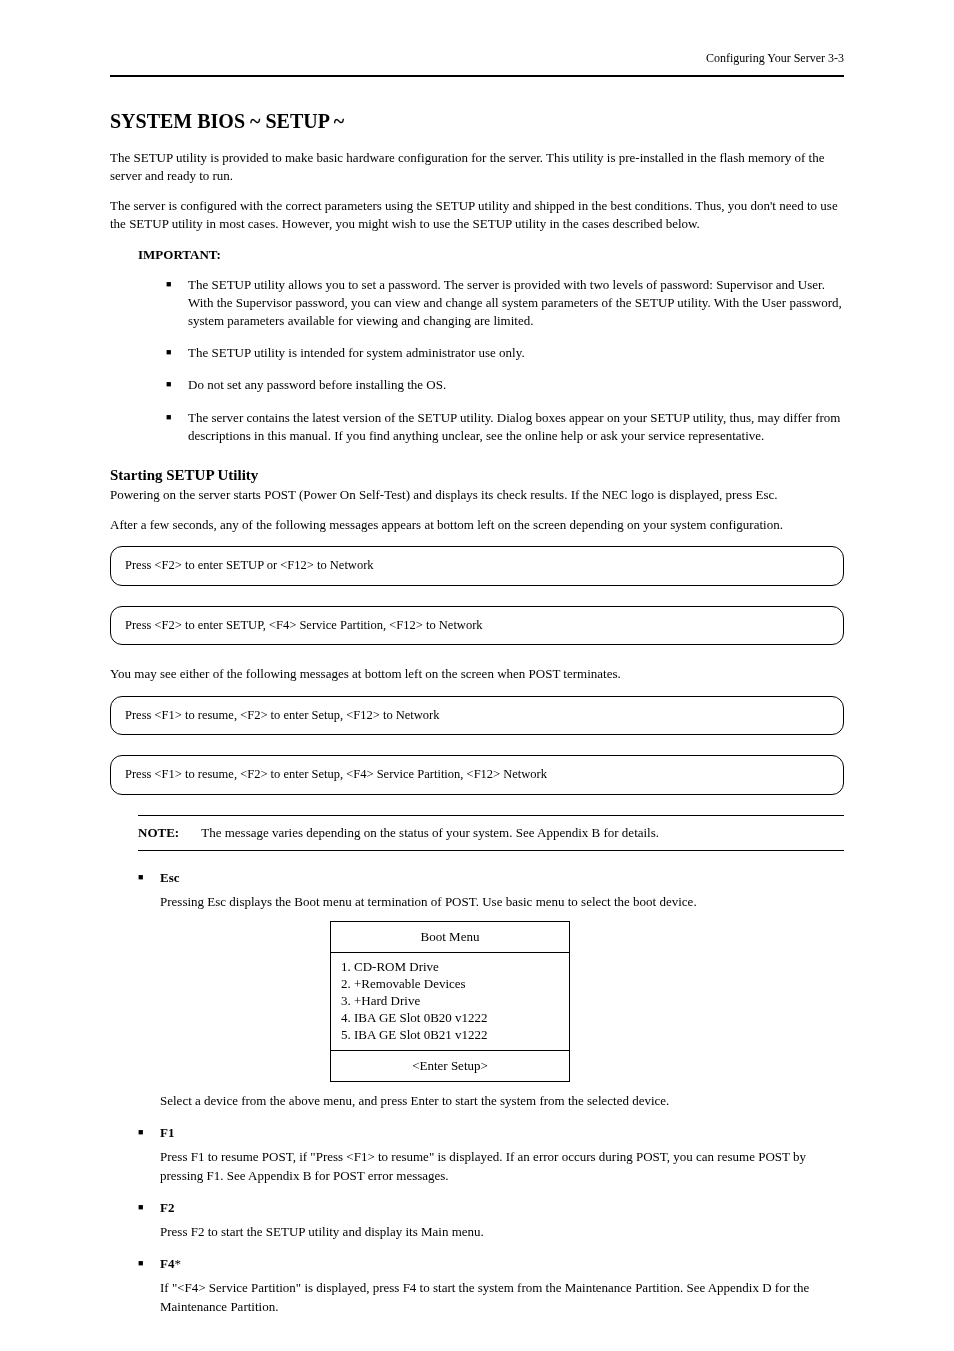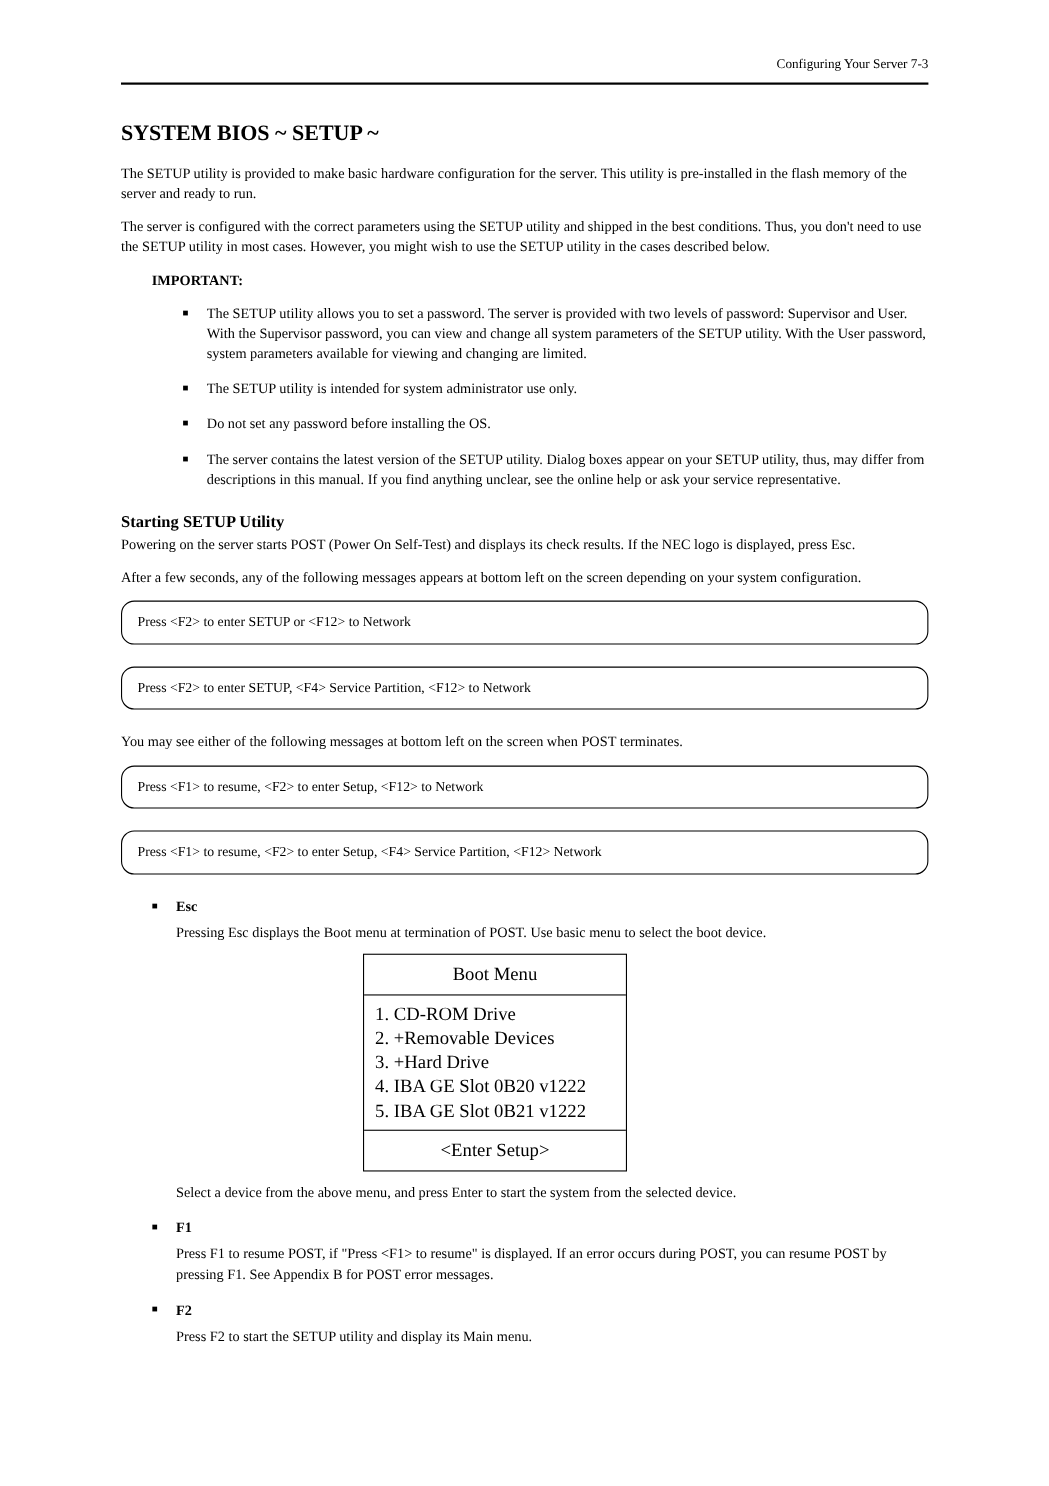--- a/index.html
+++ b/index.html
@@ -89,21 +89,21 @@
       font-size: 9px;
     }
     .li-sub {
       margin-top: 6px;
       margin-bottom: 6px;
     }
     .boot-menu {
       border: 1px solid #000;
       width: 240px;
       margin: 10px auto 10px 170px;
-      font-size: 17px;
+      font-size: 13px;
     }
     .boot-menu-title {
       text-align: center;
       padding: 6px 0;
       border-bottom: 1px solid #000;
     }
     .boot-menu-body {
       padding: 6px 10px;
       border-bottom: 1px solid #000;
     }
@@ -114,21 +114,21 @@
       text-align: center;
       padding: 6px 0;
     }
   </style>
 </head>
 <body>
 
 <div class="page">
 
   <div class="header">
-    <span>Configuring Your Server 7-3</span>
+    <span>Configuring Your Server 3-3</span>
   </div>
   <div class="header-rule"></div>
 
   <h2 class="section-title">SYSTEM BIOS ~ SETUP ~</h2>
   <p class="body-text">The SETUP utility is provided to make basic hardware configuration for the server. This utility is pre-installed in the flash memory of the server and ready to run.</p>
   <p class="body-text">The server is configured with the correct parameters using the SETUP utility and shipped in the best conditions. Thus, you don't need to use the SETUP utility in most cases. However, you might wish to use the SETUP utility in the cases described below.</p>
 
   <p class="body-text indent">
     <strong>IMPORTANT:</strong>
   </p>
@@ -144,20 +144,24 @@
   <p class="body-text">After a few seconds, any of the following messages appears at bottom left on the screen depending on your system configuration.</p>
 
   <div class="msgbox">Press &lt;F2&gt; to enter SETUP or &lt;F12&gt; to Network</div>
   <div class="msgbox">Press &lt;F2&gt; to enter SETUP, &lt;F4&gt; Service Partition, &lt;F12&gt; to Network</div>
 
   <p class="body-text">You may see either of the following messages at bottom left on the screen when POST terminates.</p>
 
   <div class="msgbox">Press &lt;F1&gt; to resume, &lt;F2&gt; to enter Setup, &lt;F12&gt; to Network</div>
   <div class="msgbox">Press &lt;F1&gt; to resume, &lt;F2&gt; to enter Setup, &lt;F4&gt; Service Partition, &lt;F12&gt; Network</div>
 
+  <div class="note-block">
+    <span class="note-label">NOTE:</span>
+    <span class="note-text">The message varies depending on the status of your system. See Appendix B for details.</span>
+  </div>
 
   <ul class="bullet-list">
     <li>
       <strong>Esc</strong>
       <div class="li-sub">Pressing Esc displays the Boot menu at termination of POST. Use basic menu to select the boot device.</div>
 
       <div class="boot-menu">
         <div class="boot-menu-title">Boot Menu</div>
         <div class="boot-menu-body">
           <div>1. CD-ROM Drive</div>
@@ -175,15 +179,19 @@
     <li>
       <strong>F1</strong>
       <div class="li-sub">Press F1 to resume POST, if "Press &lt;F1&gt; to resume" is displayed. If an error occurs during POST, you can resume POST by pressing F1. See Appendix B for POST error messages.</div>
     </li>
 
     <li>
       <strong>F2</strong>
       <div class="li-sub">Press F2 to start the SETUP utility and display its Main menu.</div>
     </li>
 
+    <li>
+      <strong>F4</strong>*
+      <div class="li-sub">If "&lt;F4&gt; Service Partition" is displayed, press F4 to start the system from the Maintenance Partition. See Appendix D for the Maintenance Partition.</div>
+    </li>
   </ul>
 
 </div>
 
 </body></html>

